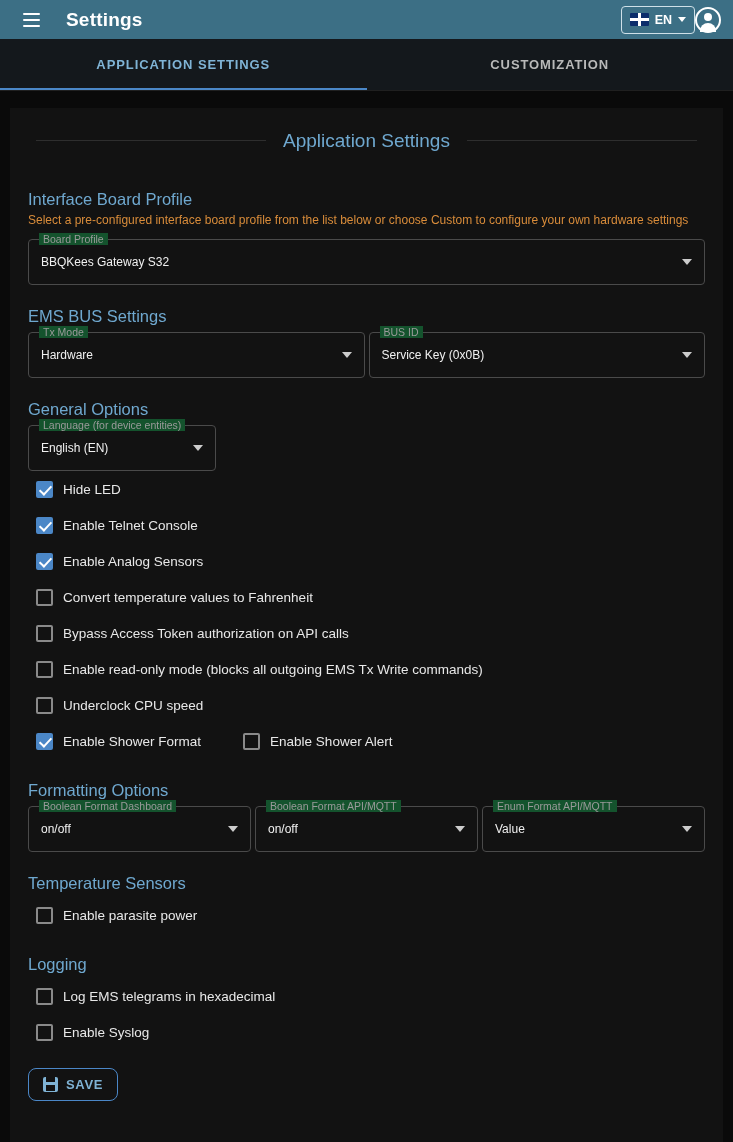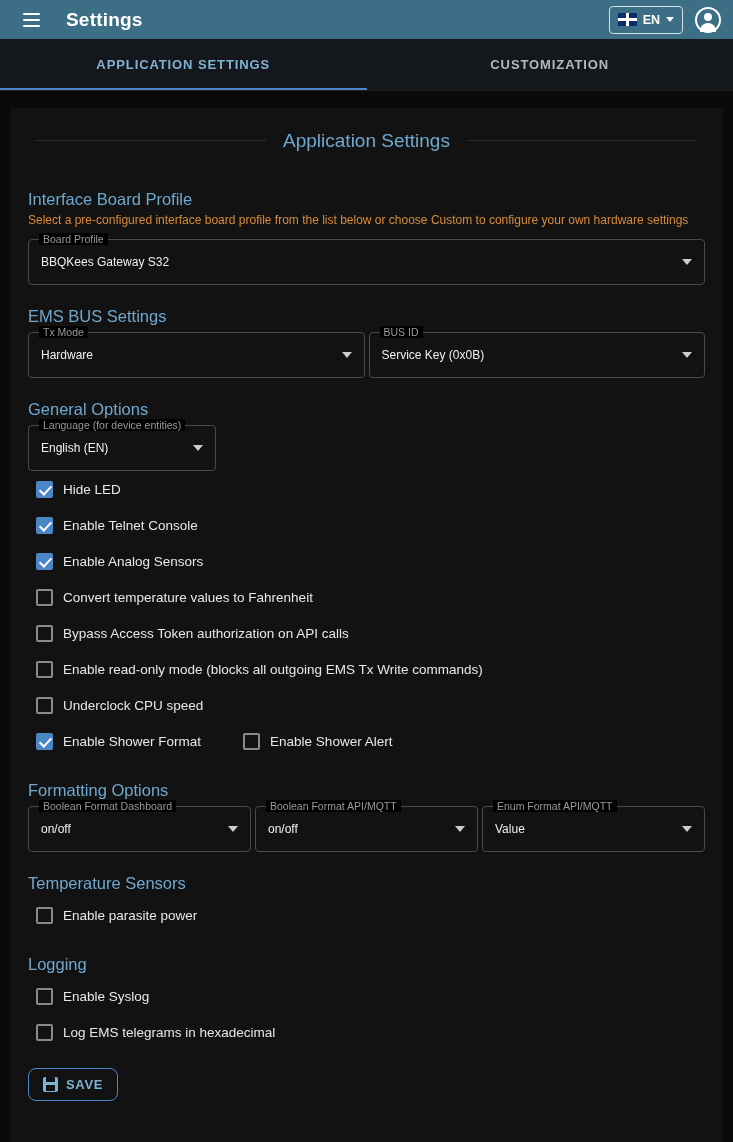--- a/index.html
+++ b/index.html
@@ -43,21 +43,20 @@
     font-size: 19px;
     font-weight: bold;
     color: #ffffff;
     margin-left: 18px;
     letter-spacing: .2px;
   }
   .appbar-right {
     margin-left: auto;
     display: flex;
     align-items: center;
-    gap: 12px;
   }
   .lang-select {
     display: flex;
     align-items: center;
     gap: 6px;
     border: 1px solid #cfe0e8;
     border-radius: 4px;
     padding: 4px 8px;
     height: 28px;
     background: transparent;
@@ -193,21 +192,21 @@
     height: 46px;
     display: flex;
     align-items: center;
     padding: 0 12px;
     cursor: pointer;
     background: transparent;
   }
   .field .legend {
     position: absolute;
     top: -7px; left: 10px;
-    background: #000000;
+    background: #14532d;
     padding: 0 4px;
     font-size: 10.5px;
     color: #9a9a9a;
   }
   .field .value {
     font-size: 12px;
     color: #f0f0f0;
   }
   .field .arrow {
     margin-left: auto;
@@ -421,25 +420,25 @@
   <div class="section-title">Temperature Sensors</div>
   <div class="checkline">
     <span class="checkbox"></span>
     <span class="checklabel">Enable parasite power</span>
   </div>
 
   
   <div class="section-title">Logging</div>
   <div class="checkline">
     <span class="checkbox"></span>
+    <span class="checklabel">Log EMS telegrams in hexadecimal</span>
+  </div>
+  <div class="checkline">
+    <span class="checkbox"></span>
     <span class="checklabel">Enable Syslog</span>
-  </div>
-  <div class="checkline">
-    <span class="checkbox"></span>
-    <span class="checklabel">Log EMS telegrams in hexadecimal</span>
   </div>
 
   
   <div class="save-btn">
     <span class="save-icon"></span>
     <span>SAVE</span>
   </div>
 
 </div>
 

